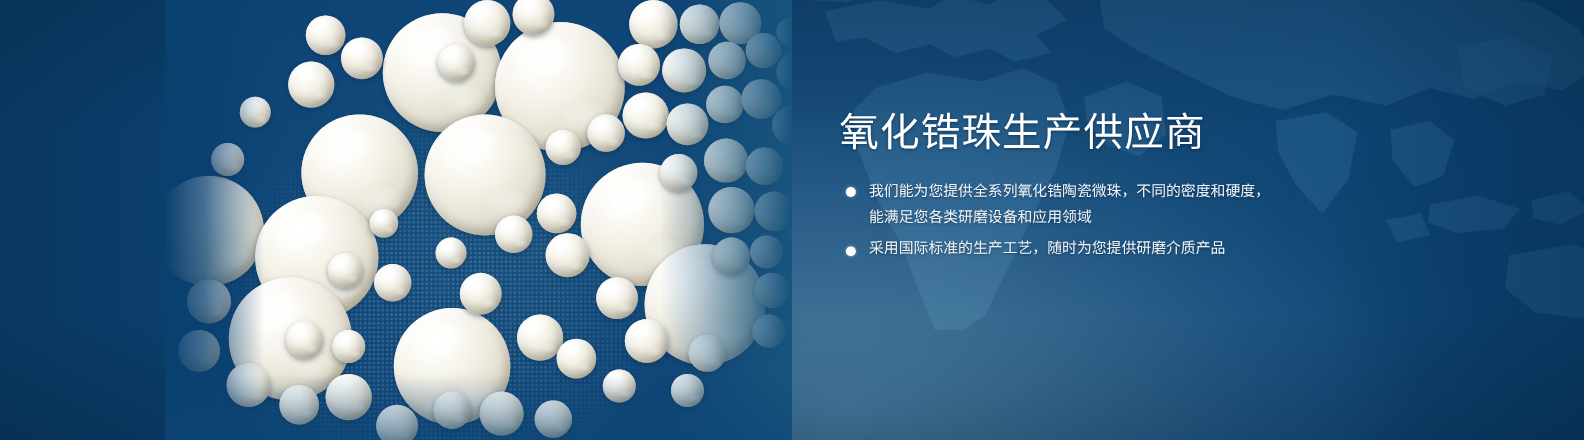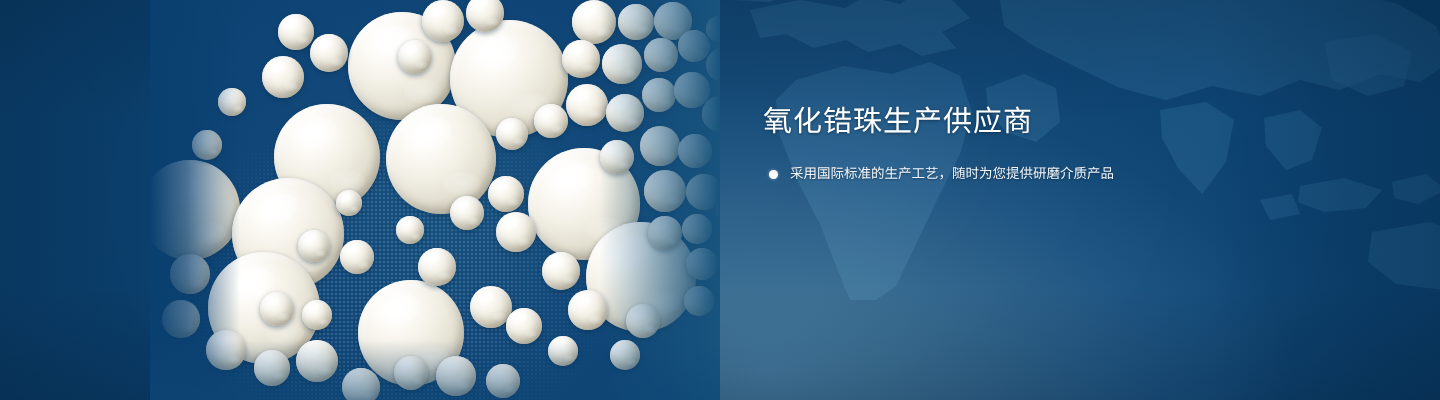--- a/index.html
+++ b/index.html
@@ -108,39 +108,39 @@
 
   
   .copy{
     position:absolute;
     left:763px; top:104px;
     width:460px;
     z-index:10;
   }
   .headline{
     margin:0 0 24px 0;
-    font-size:29px;
+    font-size:36px;
     line-height:34px;
     font-weight:400;
     letter-spacing:1px;
     color:#ffffff;
     text-shadow:0 1px 3px rgba(2,25,48,0.55);
     white-space:nowrap;
   }
   .bullets{list-style:none;margin:0;padding:0;}
   .bullet{
     position:relative;
     padding-left:27px;
     margin-bottom:6px;
     font-size:13.5px;
     line-height:24px;
     color:#f2f6fa;
     text-shadow:0 1px 2px rgba(2,25,48,0.5);
   }
-  .bullet:last-child{margin-bottom:16px;}
+  .bullet:last-child{margin-bottom:16px;font-family:Liberation Mono, monospace;}
   .dot{
     position:absolute;
     left:6px; top:8px;
     width:9px; height:9px;
     border-radius:50%;
     background:#ffffff;
     box-shadow:0 0 3px rgba(255,255,255,0.45);
   }
   .bullet-line{display:block;}
 </style>
@@ -271,20 +271,25 @@
 
     <div class="beads-fade-l"></div>
     <div class="beads-fade-r"></div>
     <div class="beads-fade-b"></div>
   </div>
 
   <div class="copy">
     <h1 class="headline">氧化锆珠生产供应商</h1>
     <ul class="bullets">
 
+      <li class="bullet">
+        <span class="dot"></span>
+        <span class="bullet-line">我们能为您提供全系列氧化锆陶瓷微珠，不同的密度和硬度，</span>
+        <span class="bullet-line">能满足您各类研磨设备和应用领域</span>
+      </li>
 
 
       <li class="bullet">
         <span class="dot"></span>
         <span class="bullet-line">采用国际标准的生产工艺，随时为您提供研磨介质产品</span>
       </li>
 
     </ul>
   </div>
 

